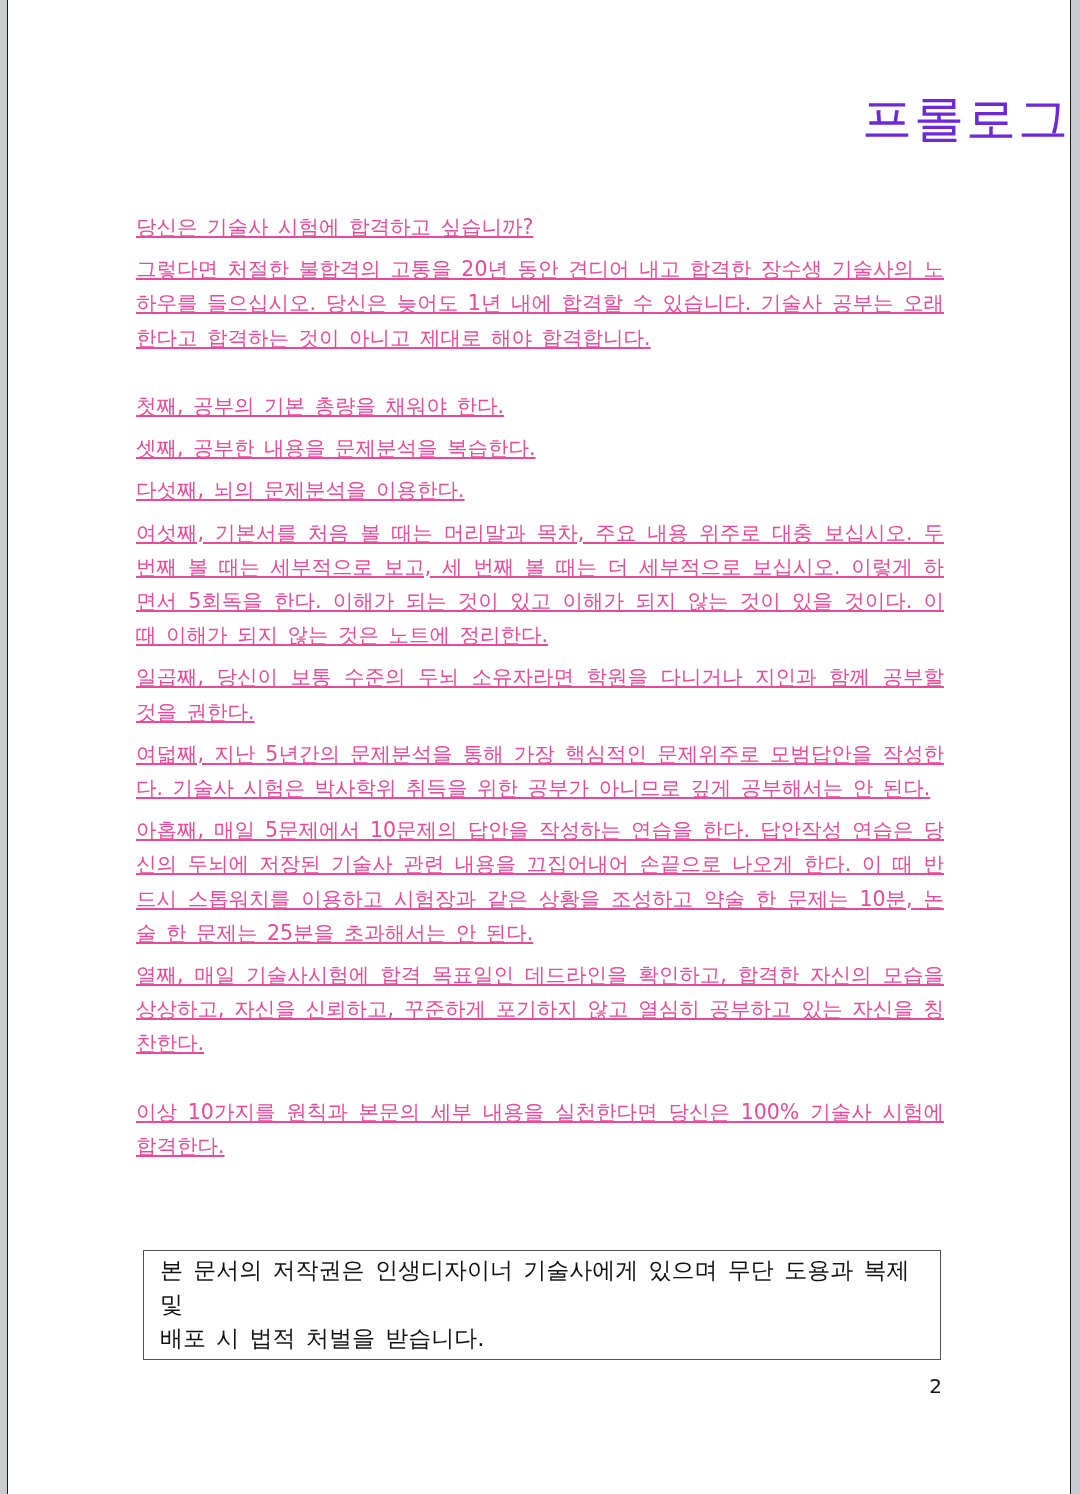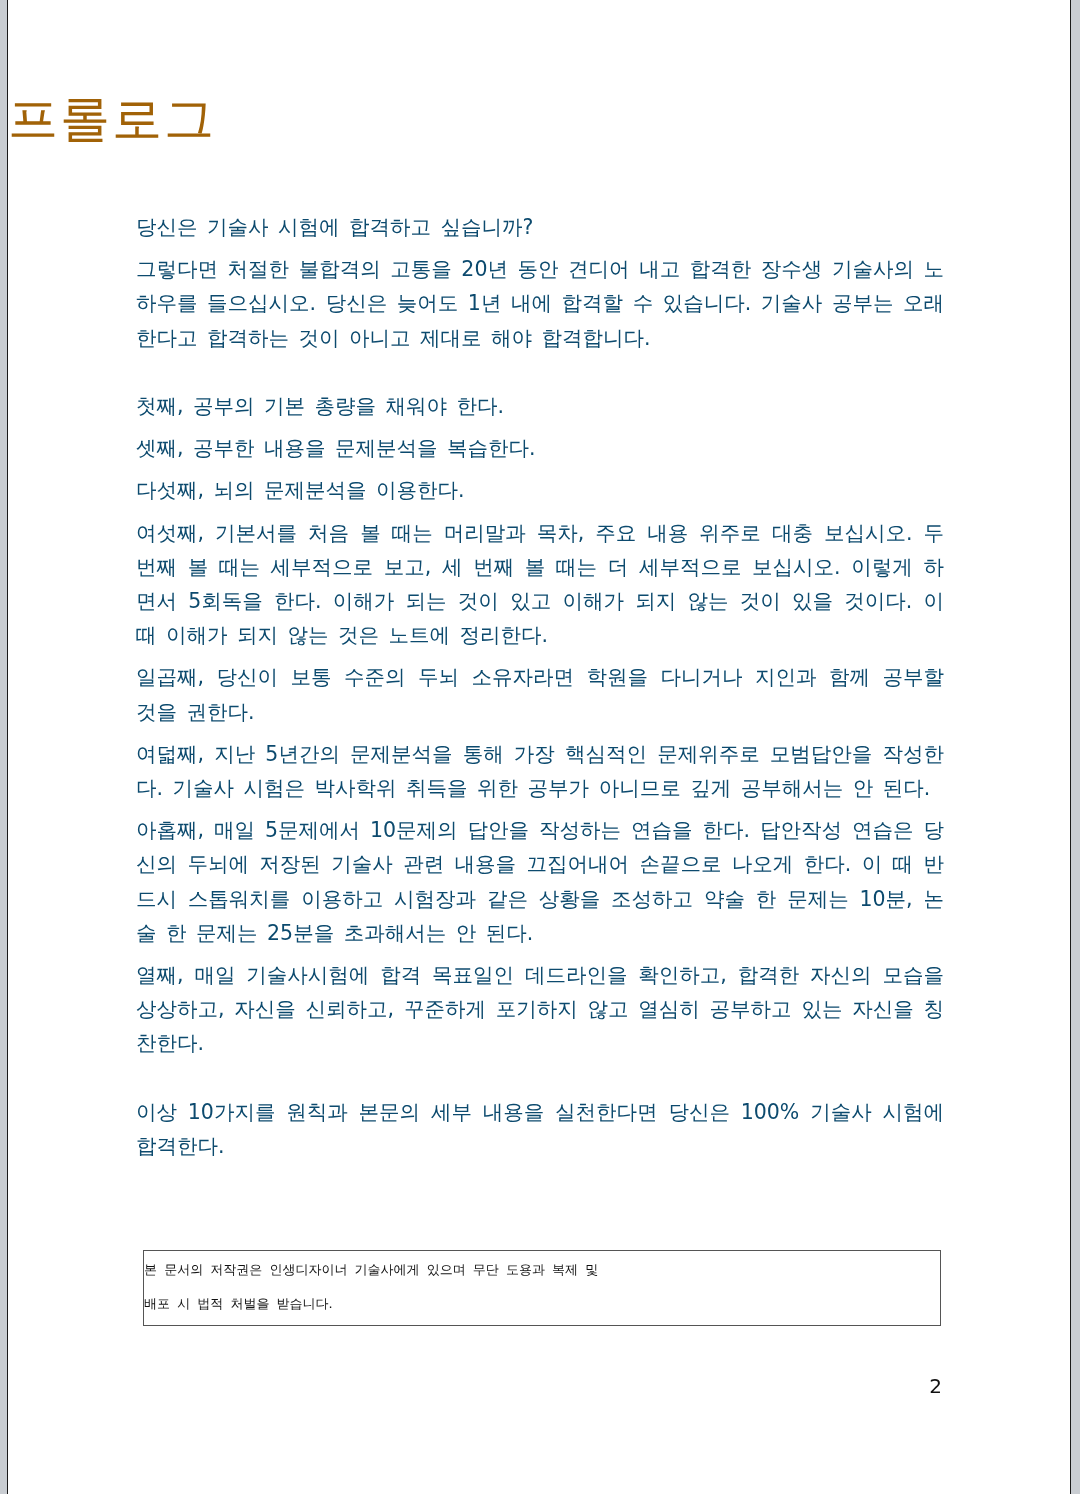--- a/index.html
+++ b/index.html
@@ -23,57 +23,58 @@
       background: #ffffff;
       border-left: 1.5px solid #1a1a1a;
       border-right: 1.5px solid #1a1a1a;
       box-sizing: border-box;
     }
     .title {
       position: absolute;
       left: 0;
       right: 0;
       top: 88px;
-      text-align: left;
+      text-align: right;
       font-size: 50px;
       line-height: 62px;
-      color: #a16207;
+      color: #6d28d9;
       letter-spacing: 2px;
       font-weight: normal;
       margin: 0;
     }
     .body-text {
       position: absolute;
       left: 128px;
       top: 210px;
       width: 808px;
       font-size: 20.5px;
       line-height: 34.2px;
-      color: #0c4a6e;
+      color: #ec4899;
       text-align: justify;
       word-spacing: 3px;
+      text-decoration: underline;
     }
     .para {
       margin: 0;
     }
     .para + .para {
       margin-top: 8px;
     }
     .gap {
       height: 34.2px;
     }
     .copyright-box {
       position: absolute;
       left: 135px;
       top: 1250px;
       width: 798px;
       border: 1.5px solid #555555;
       box-sizing: border-box;
-      padding: 2px 8px 4px 0;
-      font-size: 13px;
+      padding: 2px 8px 4px 16px;
+      font-size: 23px;
       line-height: 34px;
       color: #111111;
       word-spacing: 3px;
     }
     .page-number {
       position: absolute;
       top: 1372px;
       right: 128px;
       font-size: 20px;
       line-height: 28px;

